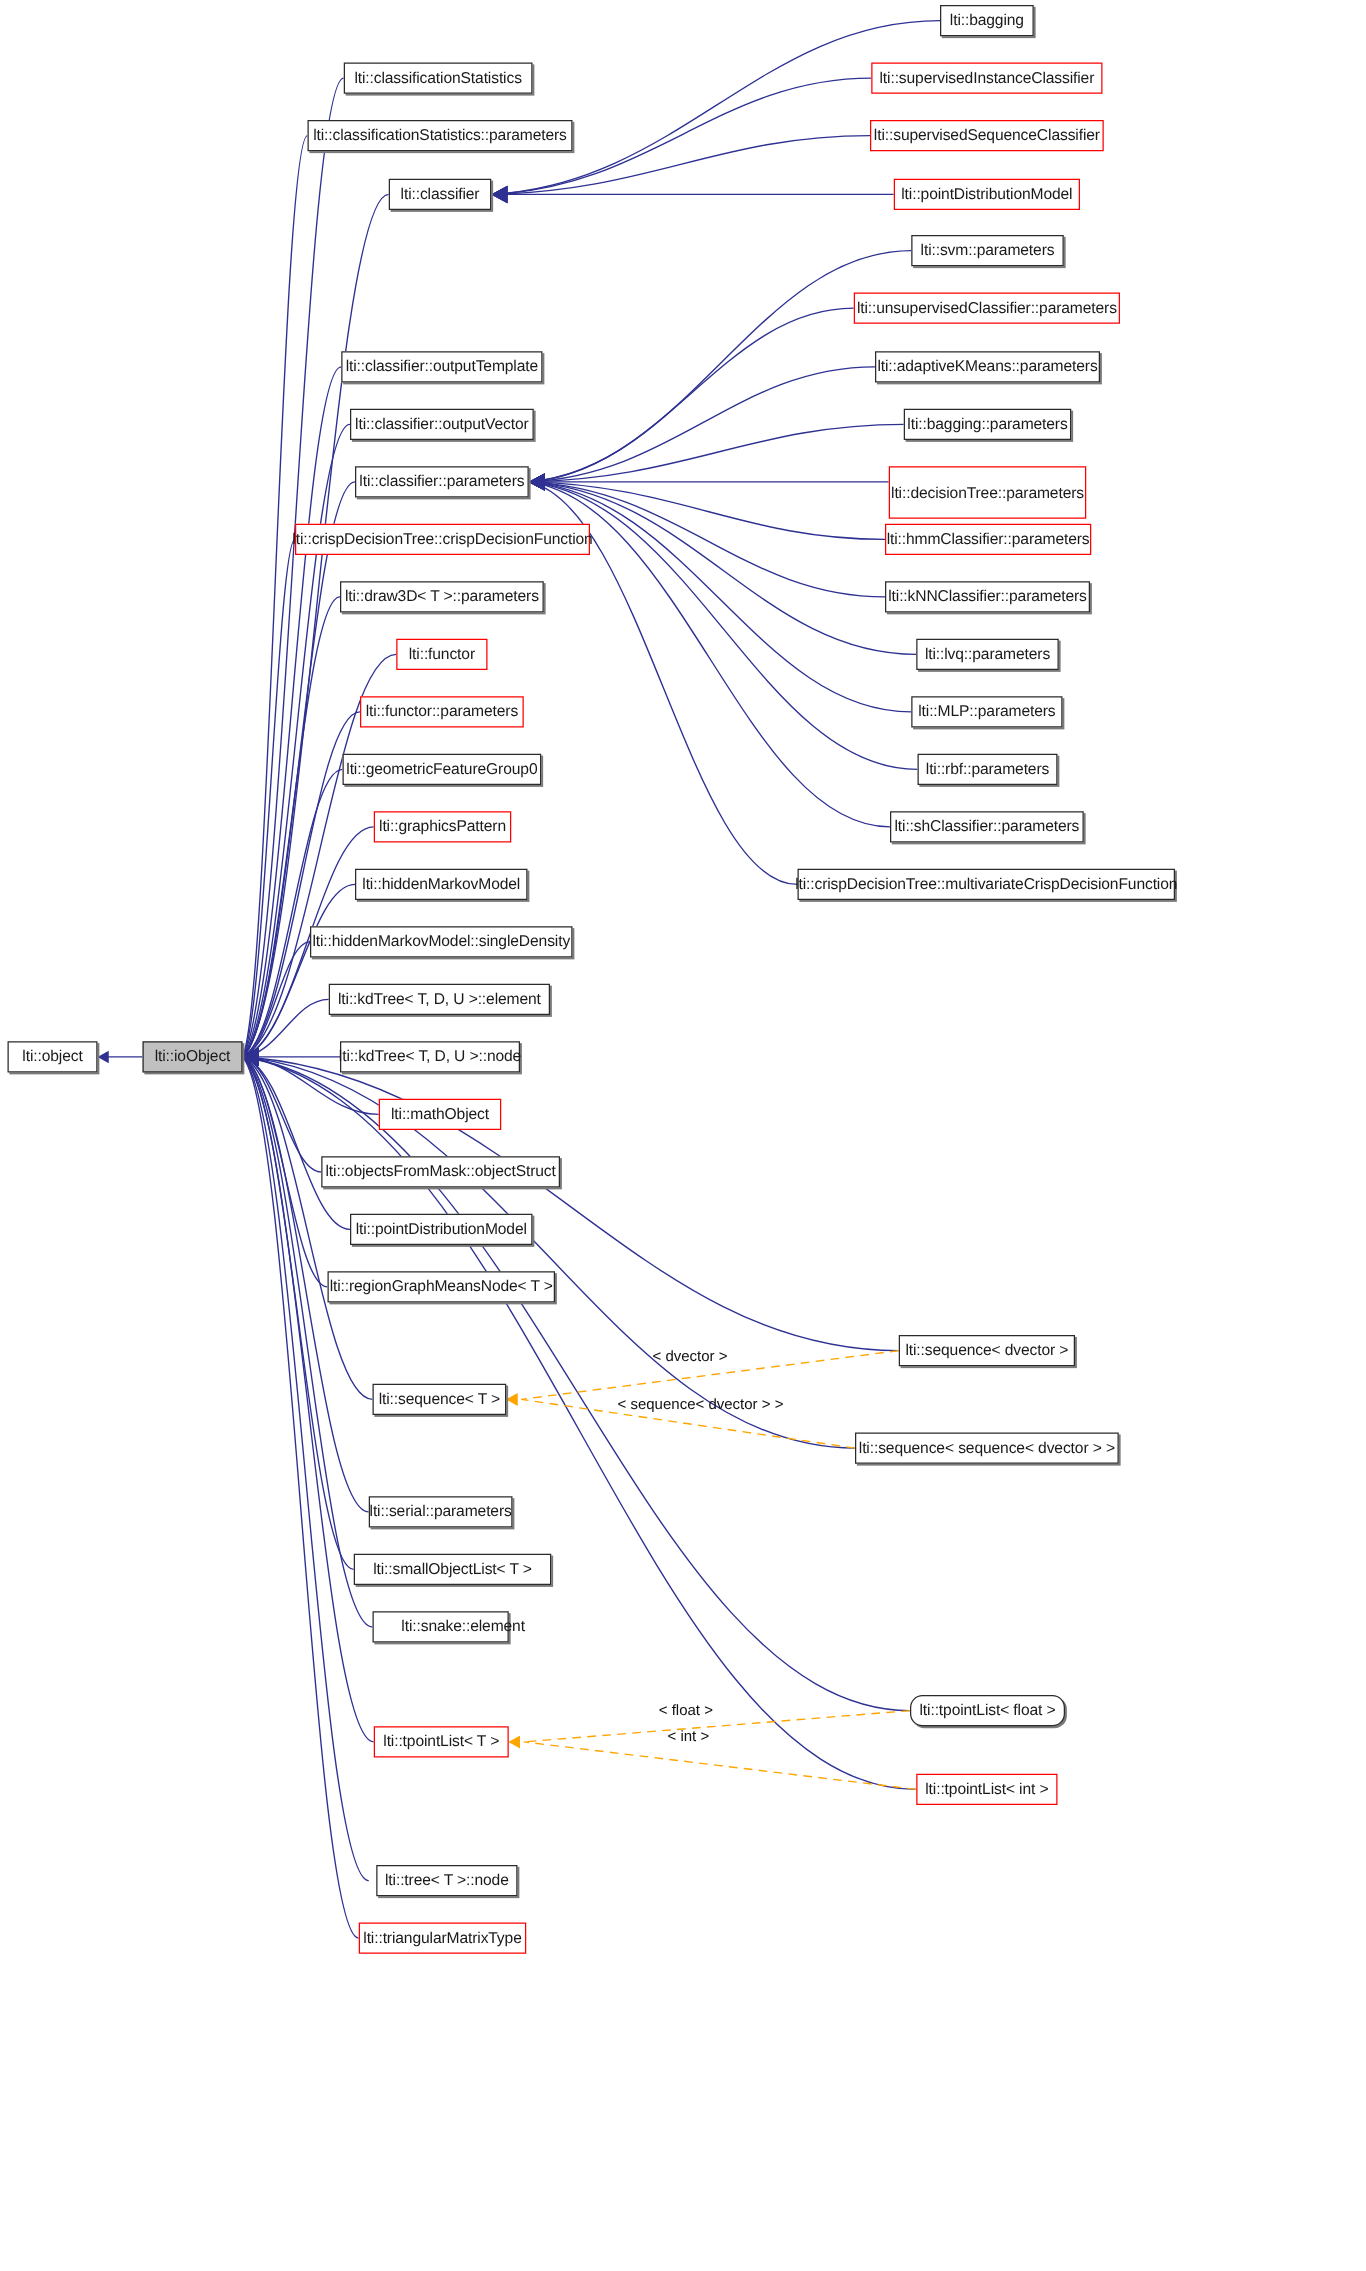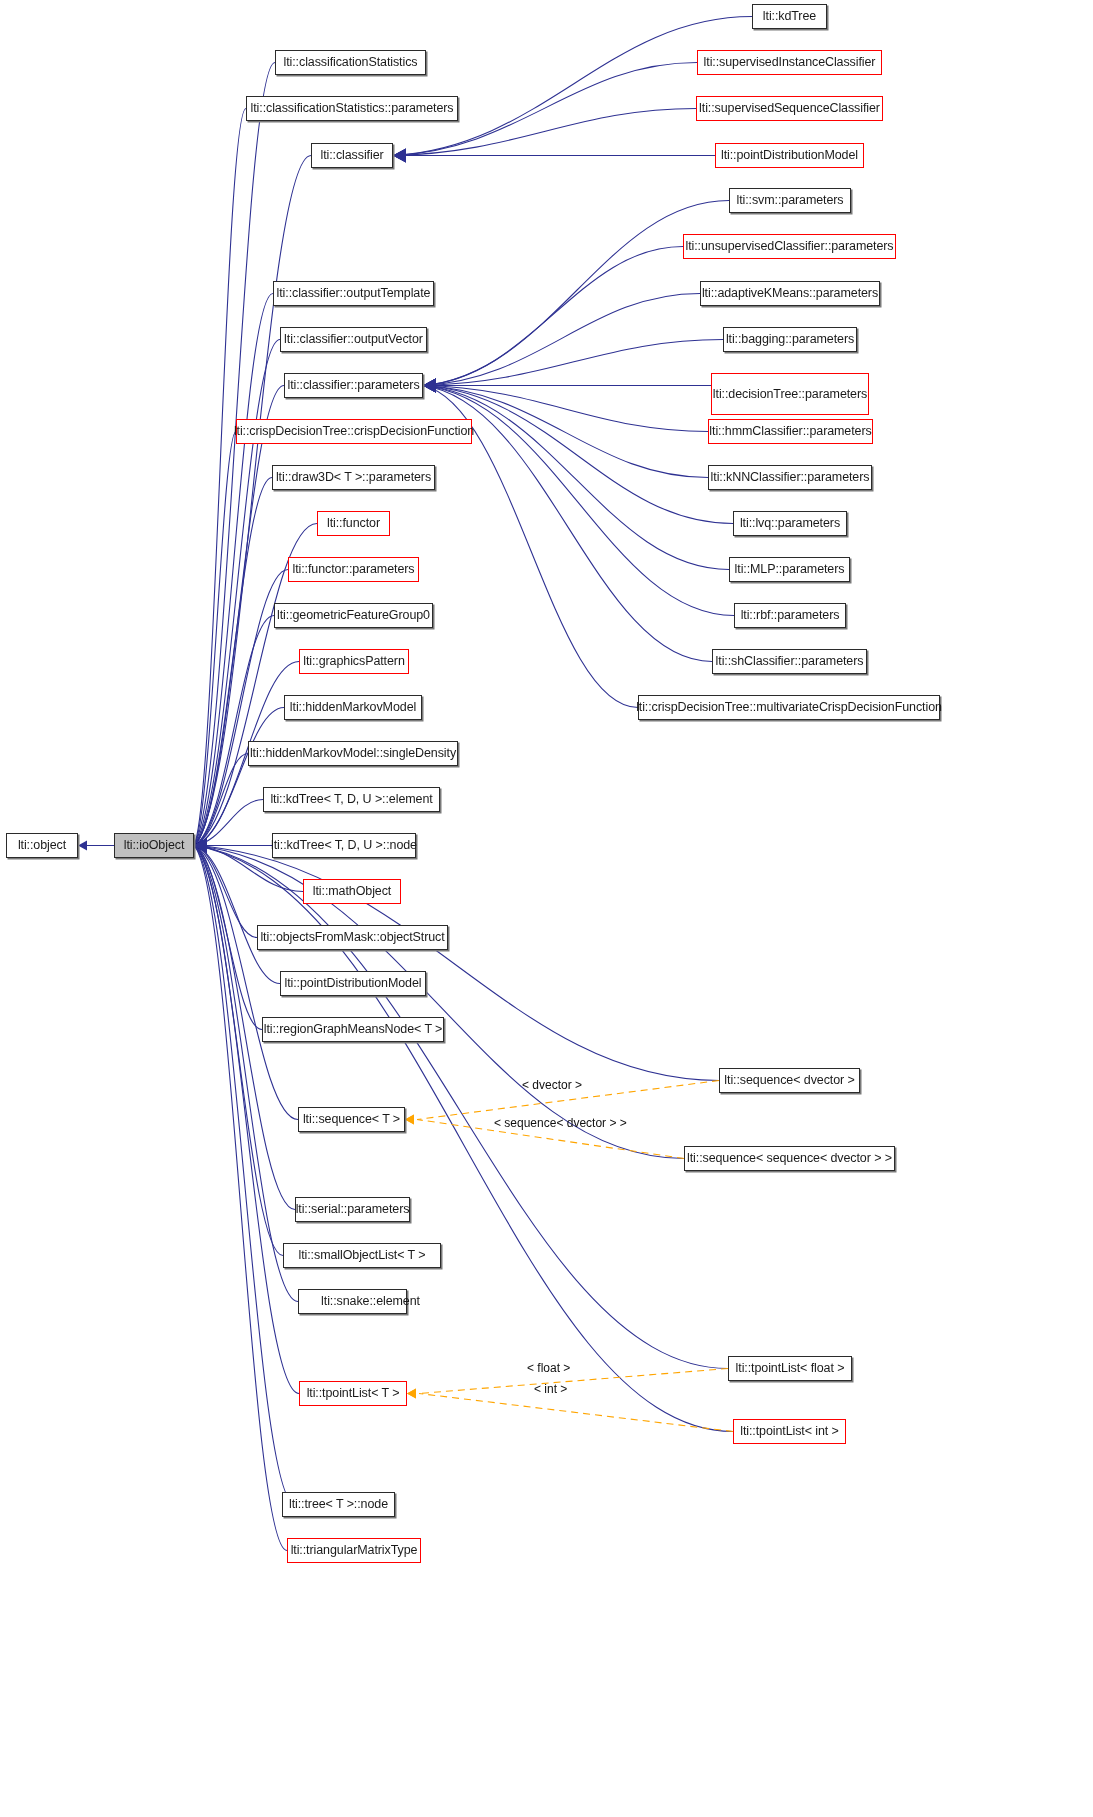--- a/index.html
+++ b/index.html
@@ -174,21 +174,21 @@
     <div class="node" style="left: 275px; top: 50px; width: 151px; height: 25px;">
       <span>lti::classificationStatistics</span>
     </div>
     <div class="node" style="left: 246px; top: 96px; width: 212px; height: 25px;">
       <span>lti::classificationStatistics::parameters</span>
     </div>
     <div class="node" style="left: 311px; top: 143px; width: 82px; height: 25px;">
       <span>lti::classifier</span>
     </div>
     <div class="node" style="left: 752px; top: 4px; width: 75px; height: 25px;">
-      <span>lti::kdTree</span>
+      <span>lti::bagging</span>
     </div>
     <div class="node red" style="left: 697px; top: 50px; width: 185px; height: 25px;">
       <span>lti::supervisedInstanceClassifier</span>
     </div>
     <div class="node red" style="left: 696px; top: 96px; width: 187px; height: 25px;">
       <span>lti::supervisedSequenceClassifier</span>
     </div>
     <div class="node red" style="left: 715px; top: 143px; width: 149px; height: 25px;">
       <span>lti::pointDistributionModel</span>
     </div>
@@ -251,21 +251,21 @@
     </div>
     <div class="node" style="left: 283px; top: 1243px; width: 158px; height: 25px;">
       <span>lti::smallObjectList&lt; T &gt;</span>
     </div>
     <div class="node" style="left: 298px; top: 1289px; width: 109px; height: 25px; padding-left: 36px;">
       <span>lti::snake::element</span>
     </div>
     <div class="node red" style="left: 299px; top: 1381px; width: 108px; height: 25px;">
       <span>lti::tpointList&lt; T &gt;</span>
     </div>
-    <div class="node" style="left: 282px; top: 1492px; width: 113px; height: 25px;">
+    <div class="node" style="left: 301px; top: 1492px; width: 113px; height: 25px;">
       <span>lti::tree&lt; T &gt;::node</span>
     </div>
     <div class="node red" style="left: 287px; top: 1538px; width: 134px; height: 25px;">
       <span>lti::triangularMatrixType</span>
     </div>
     <div class="node" style="left: 729px; top: 188px; width: 122px; height: 25px;">
       <span>lti::svm::parameters</span>
     </div>
     <div class="node red" style="left: 683px; top: 234px; width: 213px; height: 25px;">
       <span>lti::unsupervisedClassifier::parameters</span>
@@ -299,21 +299,21 @@
     </div>
     <div class="node" style="left: 638px; top: 695px; width: 302px; height: 25px;">
       <span>lti::crispDecisionTree::multivariateCrispDecisionFunction</span>
     </div>
     <div class="node" style="left: 719px; top: 1068px; width: 141px; height: 25px;">
       <span>lti::sequence&lt; dvector &gt;</span>
     </div>
     <div class="node" style="left: 684px; top: 1146px; width: 211px; height: 25px;">
       <span>lti::sequence&lt; sequence&lt; dvector &gt; &gt;</span>
     </div>
-    <div class="node" style="left: 728px; top: 1356px; width: 124px; height: 25px;">
+    <div class="node" style="left: 728px; top: 1356px; width: 124px; height: 25px; border-radius: 10px;">
       <span>lti::tpointList&lt; float &gt;</span>
     </div>
     <div class="node red" style="left: 733px; top: 1419px; width: 113px; height: 25px;">
       <span>lti::tpointList&lt; int &gt;</span>
     </div>
     <div class="edge-label" style="left: 522px; top: 1079px;">&lt; dvector &gt;</div>
     <div class="edge-label" style="left: 494px; top: 1117px;">&lt; sequence&lt; dvector &gt; &gt;</div>
     <div class="edge-label" style="left: 527px; top: 1362px;">&lt; float &gt;</div>
     <div class="edge-label" style="left: 534px; top: 1383px;">&lt; int &gt;</div>
   </div>

